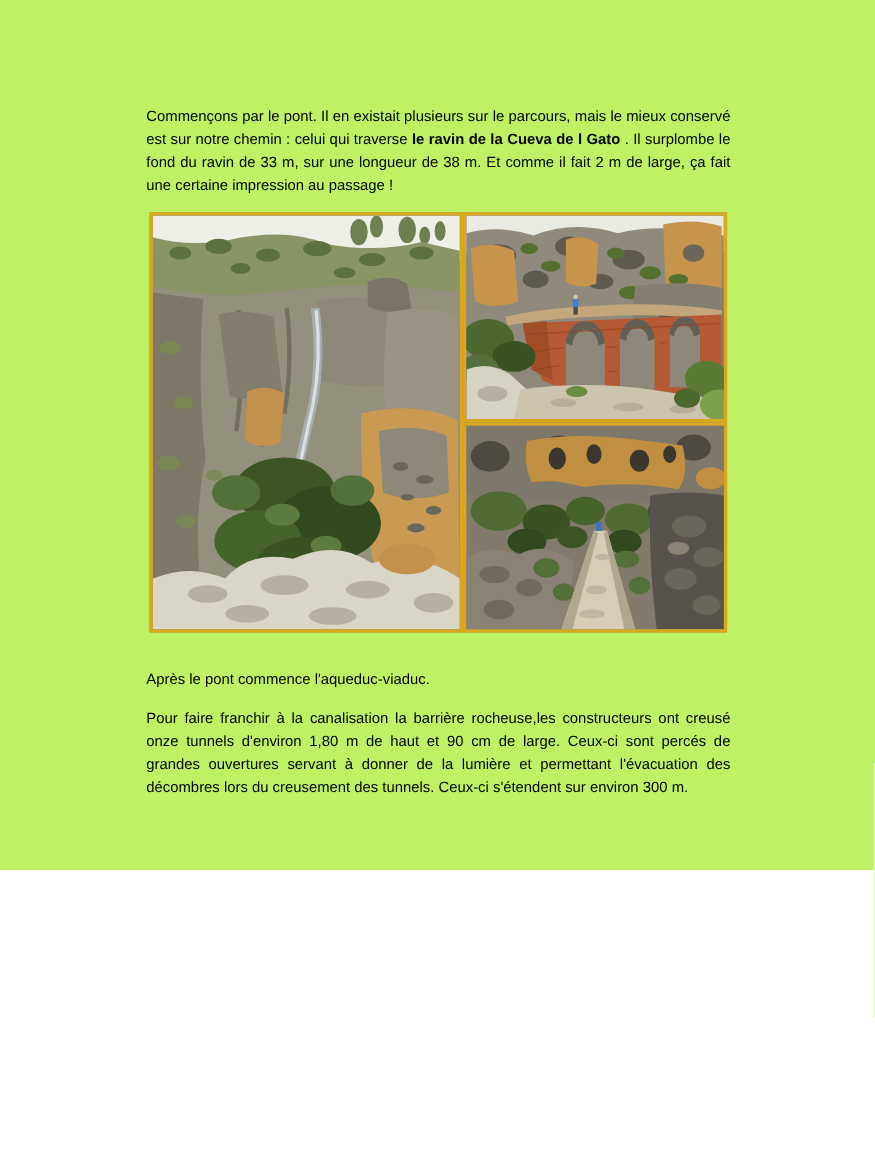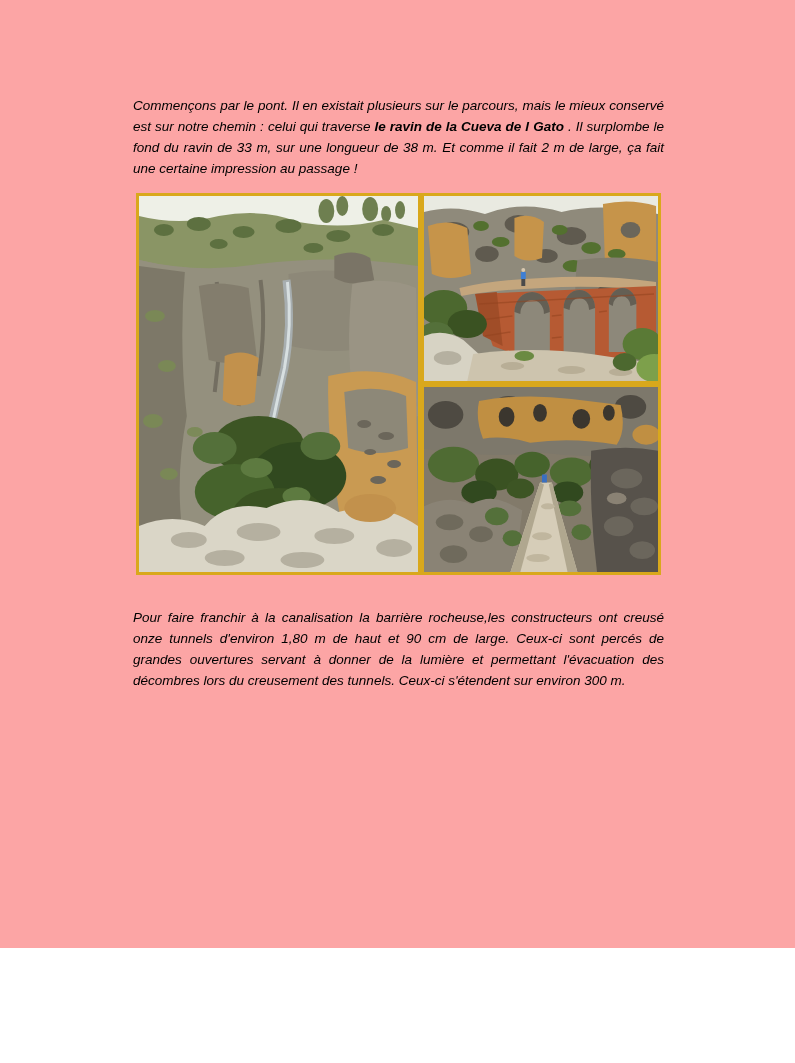--- a/index.html
+++ b/index.html
@@ -1,22 +1,21 @@
 <!DOCTYPE html>
 <html><head>
 <meta charset="utf-8">
 <style>
   html,body { margin:0; padding:0; background:#ffffff; }
   .page {
     position:relative;
-    width:795px; height:948px;
-    background:#fca5a5;
+    width:795px; height:791px;
+    background:#bef264;
     font-family:"Liberation Sans", sans-serif;
     overflow:hidden;
-    font-style:italic;
   }
   .content {
     position:absolute;
     left:133px; top:95px;
     width:531px;
   }
   .para {
     margin:0 0 14px 0;
     font-size:13.5px;
     line-height:21px;
@@ -273,20 +272,21 @@
                 <ellipse cx="126" cy="120" rx="7" ry="3"></ellipse>
               <ellipse cx="116" cy="172" rx="12" ry="4"></ellipse>
             </g>
             <rect x="120" y="88" width="5" height="8" fill="#3a6fc0"></rect>
           </svg>
         </div>
 
       </div>
     </div>
 
+    <p class="para">Après le pont commence l'aqueduc-viaduc.</p>
 
     <p class="para">Pour faire franchir à la canalisation la barrière rocheuse,les constructeurs ont creusé onze tunnels d'environ 1,80 m de haut et 90 cm de large. Ceux-ci sont percés de grandes ouvertures servant à donner de la lumière et permettant l'évacuation des décombres lors du creusement des tunnels. Ceux-ci s'étendent sur environ 300 m.</p>
 
 
   </div>
 
   <div class="page-number">179</div>
 </div>
 
 </body></html>

